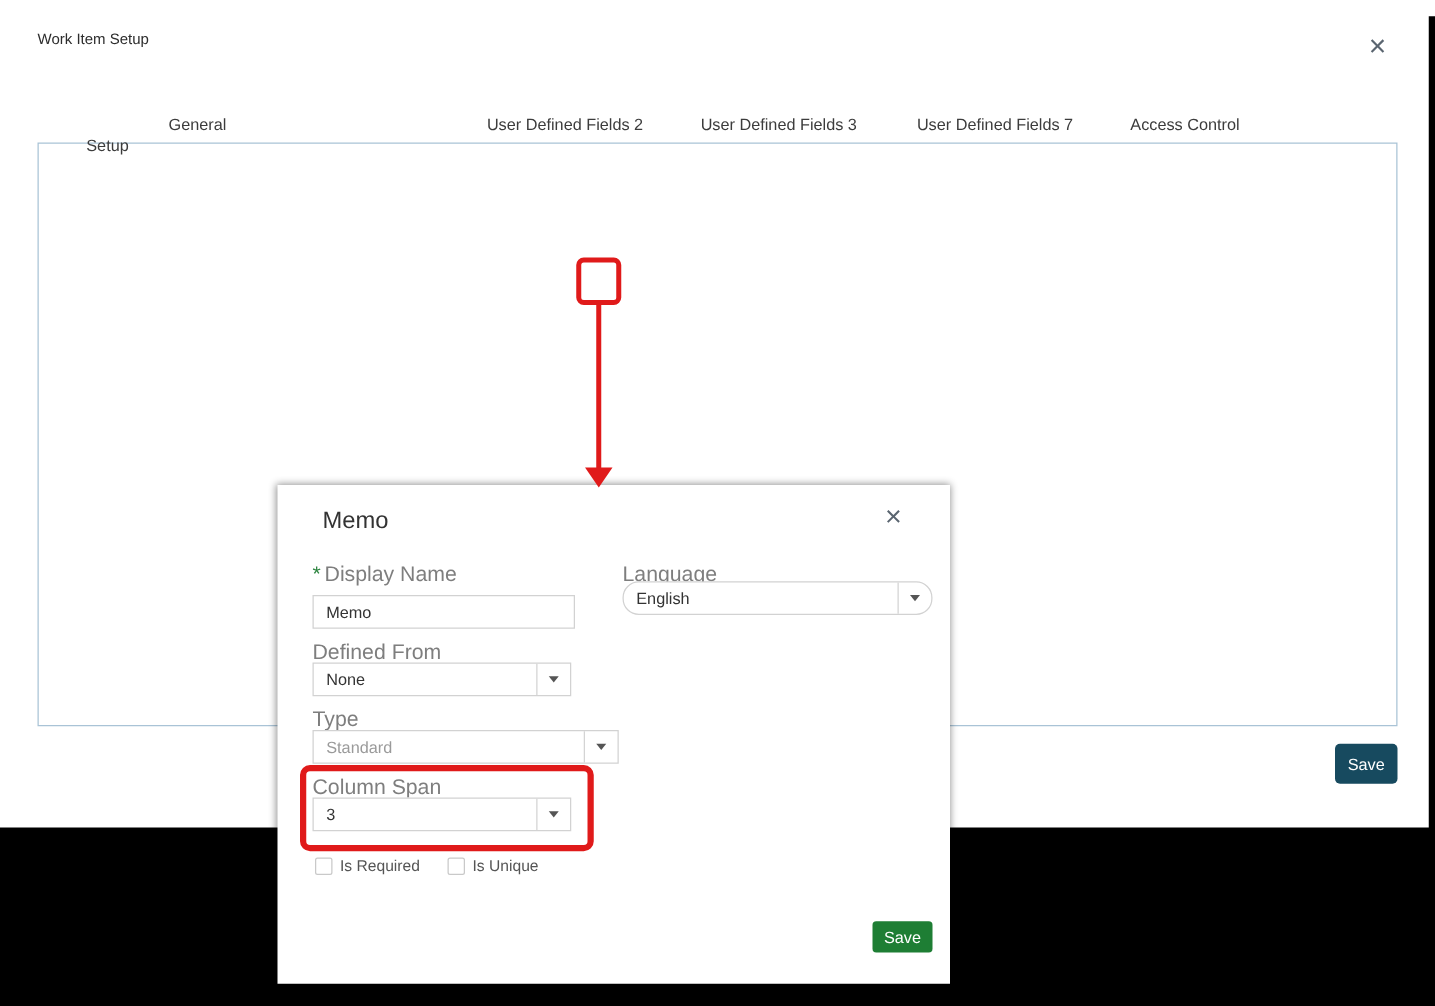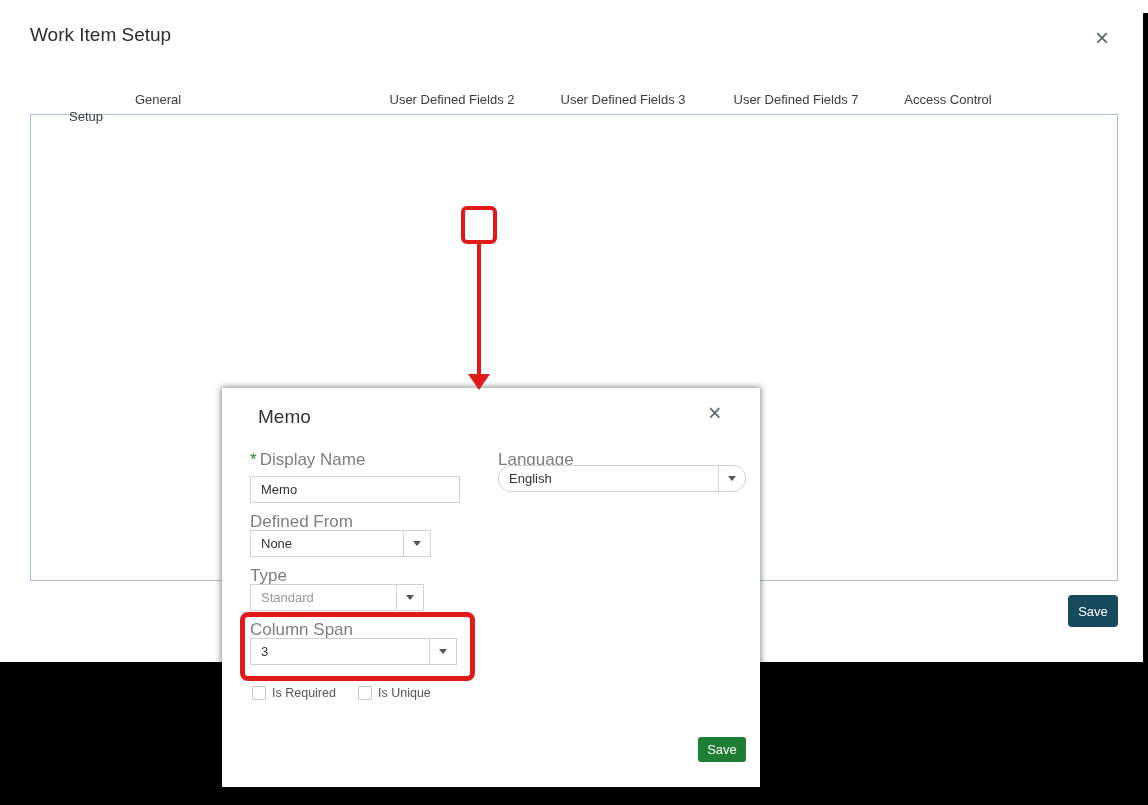--- a/index.html
+++ b/index.html
@@ -5,21 +5,21 @@
   html,body{margin:0;padding:0;}
   body{
     width:1148px;height:805px;position:relative;overflow:hidden;
     background:#000;
     font-family:"Liberation Sans",sans-serif;
     -webkit-font-smoothing:antialiased;
   }
   
   .sheet{position:absolute;left:0;top:0;width:1148px;height:662px;background:#fff;z-index:1;}
   .right-black{position:absolute;left:1143px;top:13px;width:5px;height:792px;background:#000;z-index:5;}
-  .win-title{position:absolute;left:30px;top:24px;font-size:19px;color:#2d2d2d;font-weight:500;}
+  .win-title{position:absolute;left:30px;top:24px;font-size:12px;color:#2d2d2d;font-weight:500;}
   .win-close{position:absolute;left:1095px;top:26px;font-size:24px;color:#5a6570;line-height:1;cursor:pointer;font-weight:300;}
   
   .tab{position:absolute;top:85px;height:29px;line-height:29px;text-align:center;font-size:13px;color:#3c3c3c;cursor:pointer;z-index:3;}
   .tab-setup{left:46px;width:80px;margin-top:17px;}
   .tab-general{left:110px;width:96px;}
   .tab-active{left:215px;width:156px;height:30px;background:#fff;border:1px solid #a9c3d6;border-bottom:none;
     font-weight:700;color:#333;display:flex;align-items:center;justify-content:center;gap:6px;box-sizing:border-box;z-index:4;}
   .tab-udf2{left:378px;width:148px;}
   .tab-udf3{left:549px;width:148px;}
   .tab-udf4{left:722px;width:148px;}
@@ -179,29 +179,29 @@
 
   <div class="m-label" style="left:276px;top:62px;">Language</div>
   <div class="dd" style="left:276px;top:77px;width:248px;border-radius:13px;">
     <span class="dd-text">English</span>
     <span class="dd-btn">
         <i class="caret"></i>
       </span>
   </div>
 
   <div class="m-label" style="left:28px;top:124px;">Defined From</div>
-  <div class="dd" style="left:28px;top:142px;width:181px;">
+  <div class="dd" style="left:28px;top:142px;width:207px;">
     <span class="dd-text">None</span>
     <span class="dd-btn">
         <i class="caret"></i>
       </span>
   </div>
 
   <div class="m-label" style="left:28px;top:178px;">Type</div>
-  <div class="dd" style="left:28px;top:196px;width:174px;">
+  <div class="dd" style="left:28px;top:196px;width:245px;">
     <span class="dd-text dim">Standard</span>
     <span class="dd-btn">
         <i class="caret"></i>
       </span>
   </div>
 
   <div class="m-label" style="left:28px;top:232px;">Column Span</div>
   <div class="dd" style="left:28px;top:250px;width:207px;">
     <span class="dd-text">3</span>
     <span class="dd-btn">

